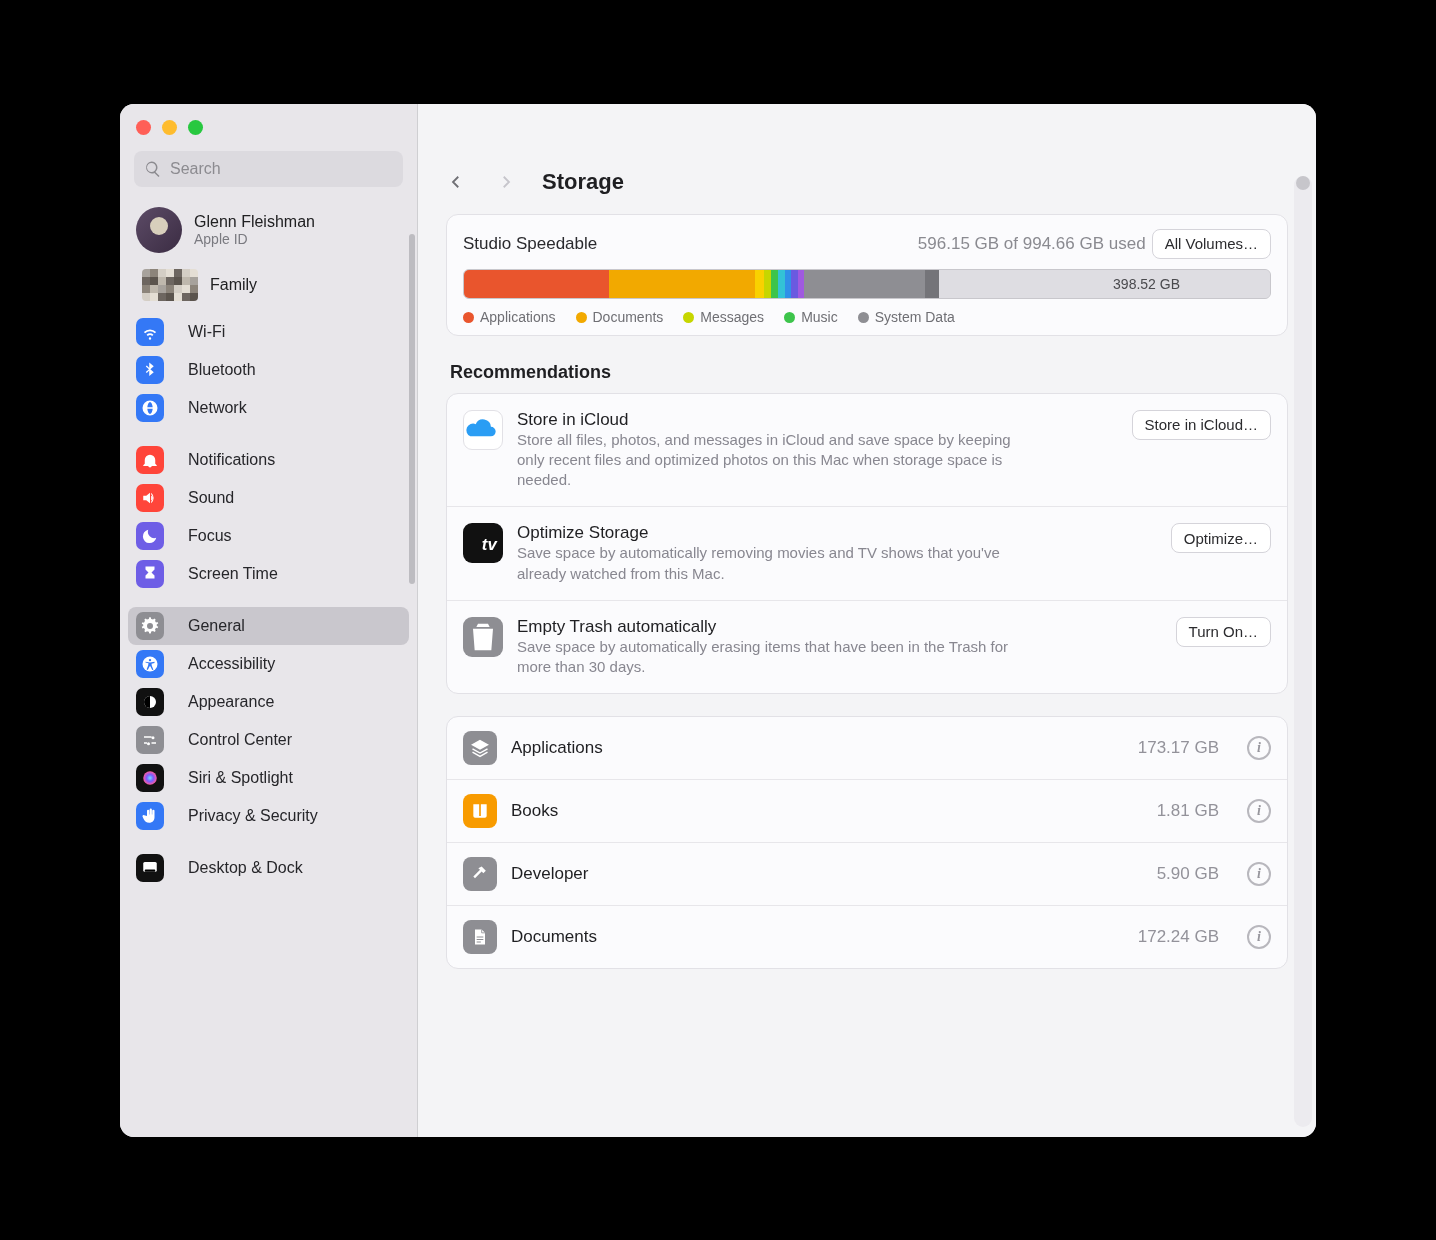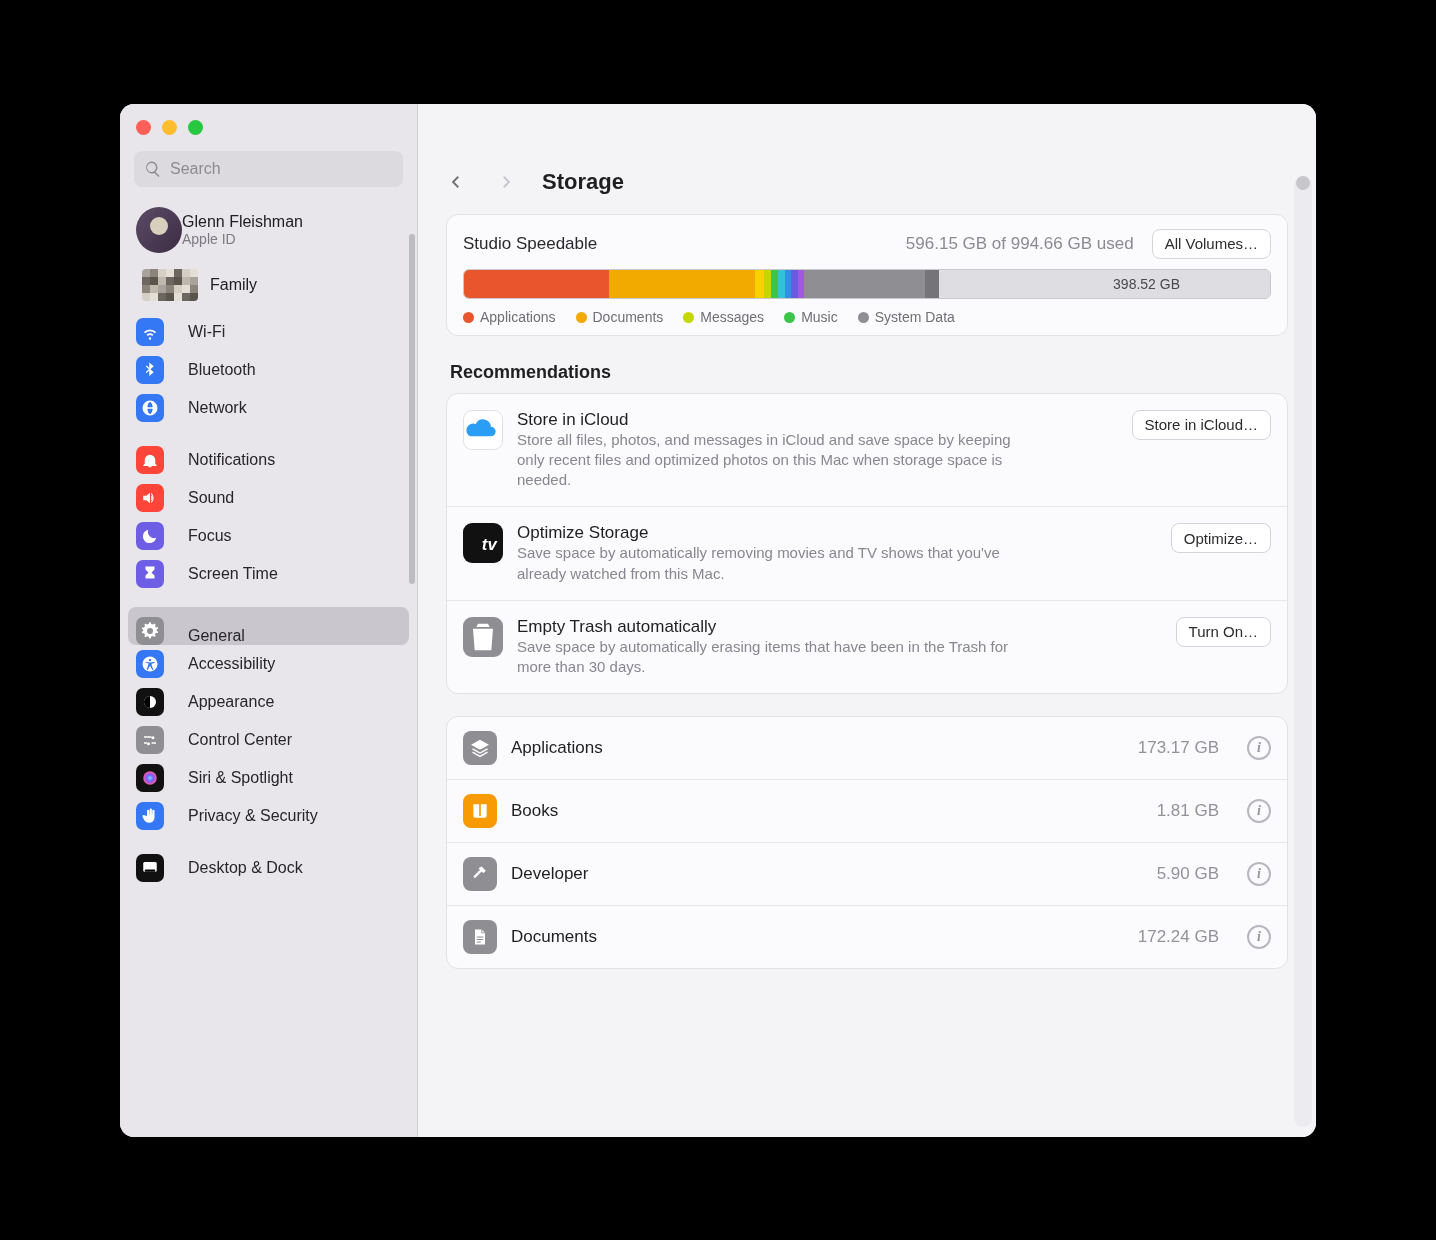--- a/index.html
+++ b/index.html
@@ -57,21 +57,21 @@
     gap: 8px;
   }
   .search svg { width: 18px; height: 18px; flex-shrink:0; fill:#8c8b90; }
   .search input {
     border:0; outline:0; background:transparent;
     flex:1; font-size:16px; color:#3a3a3d;
   }
   .search input::placeholder { color:#8c8b90; }
 
   .account {
-    display:flex; padding:10px 16px 6px; align-items:center;
+    display:flex; gap:12px; padding:10px 16px 6px; align-items:center;
   }
   .avatar {
     width:46px; height:46px; border-radius:50%;
     background: linear-gradient(135deg,#5c4b66,#3b2c43);
     position:relative; overflow:hidden;
     display:flex; align-items:center; justify-content:center;
   }
   .avatar::after{content:"";position:absolute;width:18px;height:18px;border-radius:50%;background:#d8cfbc;top:10px;left:14px;}
   .account .lines { display:flex; flex-direction:column; }
   .account .name { font-size:16px; color:#202022; }
@@ -96,21 +96,21 @@
 
   .side-item {
     display:flex; align-items:center; gap:24px;
     height: 38px;
     padding: 0 8px;
     border-radius: 8px;
     font-size: 16px;
     color: #26262a;
     cursor: default;
   }
-  .side-item.selected { background:#c9c7cd;align-items:flex-end; }
+  .side-item.selected { background:#c9c7cd; }
   .side-item .ibox {
     width:28px; height:28px; border-radius:7px;
     display:flex; align-items:center; justify-content:center;
     flex-shrink:0;
   }
   .side-item .ibox svg { width:18px; height:18px; fill:#fff; }
 
   .sb-scrollbar {
     position:absolute; right:2px; top:130px; width:6px; height:350px;
     background:#bdbcc1; border-radius:3px;
@@ -146,21 +146,21 @@
   .content { padding: 12px 28px 20px 28px; overflow-y:auto; flex:1; }
 
   .card {
     background:#fbfbfd;
     border:1px solid #e2e1e6;
     border-radius:12px;
   }
 
   
   .storage-card { padding: 14px 16px 10px; }
-  .storage-top { display:flex; align-items:center; gap:12px; }
+  .storage-top { display:flex; align-items:center; }
   .vol-name { font-size:17px; color:#2a2a2e; flex-shrink:0; }
   .vol-used { font-size:17px; color:#8a8a90; flex:1; text-align:right; margin-right:6px;}
   .pill-btn {
     background:#fff; border:1px solid #d5d4da; border-radius:8px;
     height:30px; padding:0 12px; font-size:15px; color:#2b2b2e;
     display:inline-flex; align-items:center;
   }
 
   .bar {
     margin-top:10px; width:100%; height:30px;

